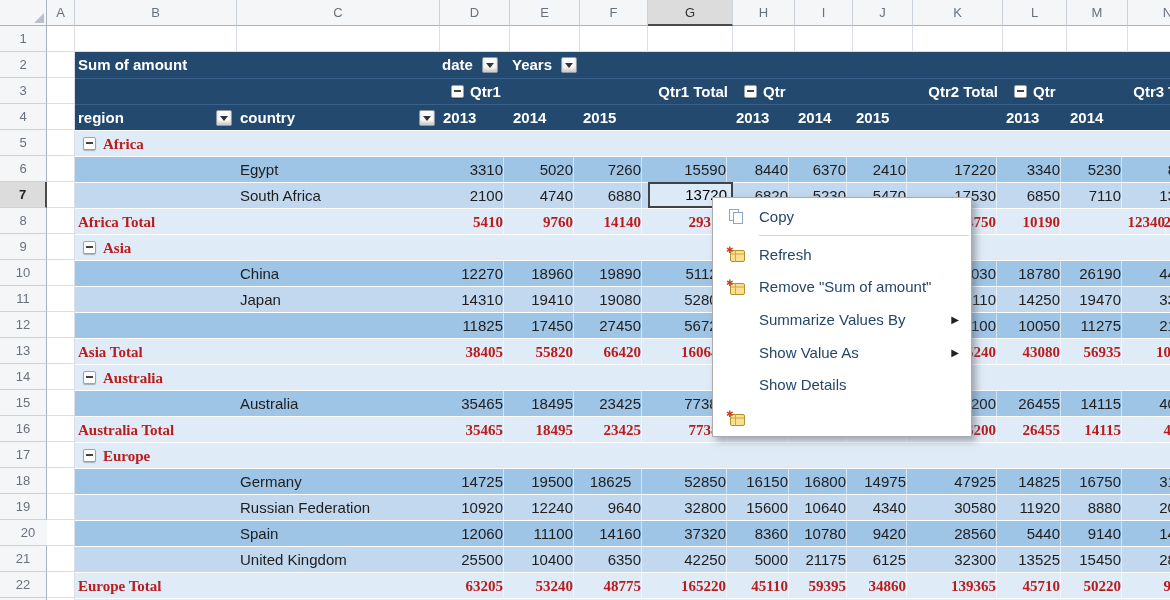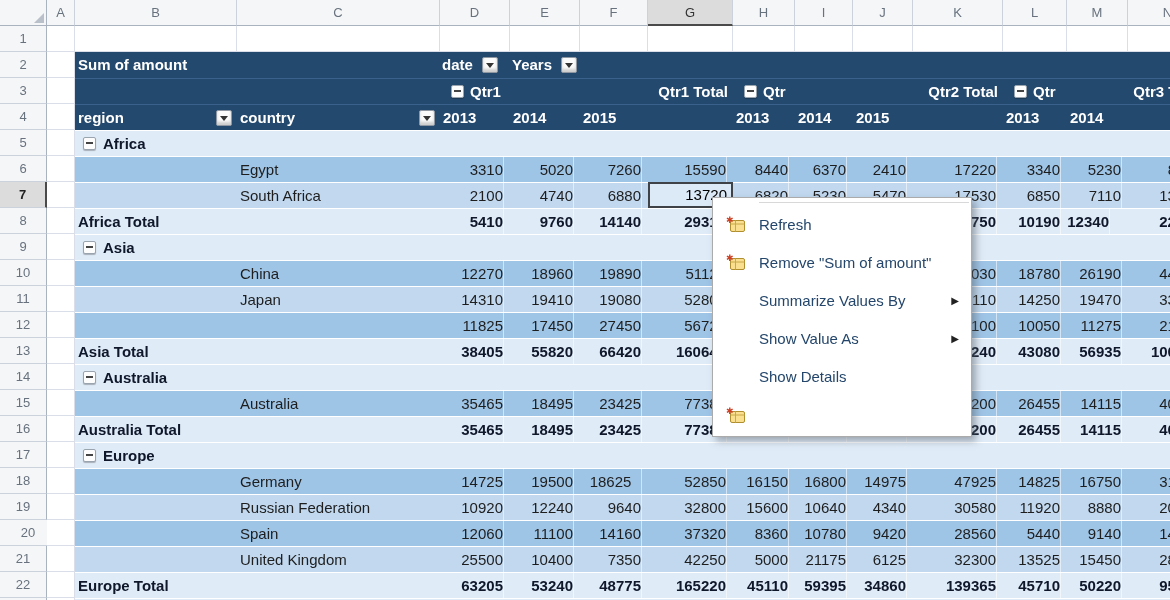--- a/index.html
+++ b/index.html
@@ -20,21 +20,21 @@
   
   .plain{background:#fff;border-right:1px solid #D9DEE8;border-bottom:1px solid #D9DEE8;}
   
   .banner{color:#fff;font-weight:bold;font-size:15px;}
   .bspan{position:absolute;line-height:26px;white-space:nowrap;}
   
   .band{font-size:15px;color:#1E1E1E;}
   .vcell{position:absolute;top:0;height:26px;line-height:26px;text-align:right;
          border-right:1px solid rgba(255,255,255,.55);white-space:nowrap;}
   .lbl{position:absolute;top:0;height:26px;line-height:26px;white-space:nowrap;}
-  .bold{font-weight:bold;color:#0f172a;}
+  .bold{font-weight:bold;color:#b91c1c;font-family:Liberation Serif, serif;}
   
   .minus{position:absolute;width:13px;height:13px;top:6px;background:#FDFDFD;
          border:1px solid #9AA4AE;border-radius:2px;box-shadow:0 1px 1px rgba(0,0,0,.25);}
   .minus::after{content:"";position:absolute;left:2px;right:2px;top:4px;height:2px;background:#444;}
   
   .ddbtn{position:absolute;width:16px;height:16px;top:5px;background:#FBFBFB;
          border:1px solid #8F98A2;border-radius:2px;box-shadow:inset 0 -3px 3px rgba(0,0,0,.18);}
   .ddbtn::after{content:"";position:absolute;left:3px;top:5px;width:0;height:0;
                 border:4px solid transparent;border-top:5px solid #333;}
   
@@ -196,21 +196,21 @@
       <div class="lbl bold abs" style="left: 3px;">Africa Total</div>
       <div class="vcell bold abs" style="left: 365px; width: 64px;">5410</div>
       <div class="vcell bold abs" style="left: 435px; width: 64px;">9760</div>
       <div class="vcell bold abs" style="left: 505px; width: 62px;">14140</div>
       <div class="vcell bold abs" style="left: 573px; width: 79px;">29310</div>
       <div class="vcell bold abs" style="left: 658px; width: 56px;">15260</div>
       <div class="vcell bold abs" style="left: 720px; width: 52px;">11600</div>
       <div class="vcell bold abs" style="left: 778px; width: 54px;">7880</div>
       <div class="vcell bold abs" style="left: 838px; width: 84px;">34750</div>
       <div class="vcell bold abs" style="left: 928px; width: 58px;">10190</div>
-      <div class="vcell bold abs" style="left: 980px; width: 55px;">12340</div>
+      <div class="vcell bold abs" style="left: 1036px; width: 55px;">12340</div>
       <div class="vcell bold abs" style="left: 1053px; width: 74px;">22530</div>
     </div>
     <div class="band abs" style="left: 75px; top: 234px; width: 1133px; height: 26px; background: rgb(223, 235, 247); border-top: 1px solid rgb(255, 255, 255);">
       <div class="minus abs" style="left: 8px;"></div>
       <div class="lbl bold abs" style="left: 28px;">Asia</div>
     </div>
     <div class="band abs" style="left: 75px; top: 260px; width: 1133px; height: 26px; background: rgb(158, 196, 230); border-top: 1px solid rgb(255, 255, 255);">
       <div class="lbl abs" style="left: 165px;">China</div>
       <div class="vcell abs" style="left: 365px; width: 64px;">12270</div>
       <div class="vcell abs" style="left: 435px; width: 64px;">18960</div>
@@ -340,21 +340,21 @@
       <div class="vcell abs" style="left: 778px; width: 54px;">9420</div>
       <div class="vcell abs" style="left: 838px; width: 84px;">28560</div>
       <div class="vcell abs" style="left: 928px; width: 58px;">5440</div>
       <div class="vcell abs" style="left: 992px; width: 55px;">9140</div>
       <div class="vcell abs" style="left: 1053px; width: 74px;">14580</div>
     </div>
     <div class="band abs" style="left: 75px; top: 546px; width: 1133px; height: 26px; background: rgb(193, 216, 239); border-top: 1px solid rgb(255, 255, 255);">
       <div class="lbl abs" style="left: 165px; text-align: center;">United Kingdom</div>
       <div class="vcell abs" style="left: 365px; width: 64px;">25500</div>
       <div class="vcell abs" style="left: 435px; width: 64px;">10400</div>
-      <div class="vcell abs" style="left: 505px; width: 62px;">7350</div>
+      <div class="vcell abs" style="left: 505px; width: 62px;">6350</div>
       <div class="vcell abs" style="left: 573px; width: 79px;">42250</div>
       <div class="vcell abs" style="left: 658px; width: 56px;">5000</div>
       <div class="vcell abs" style="left: 720px; width: 52px;">21175</div>
       <div class="vcell abs" style="left: 778px; width: 54px;">6125</div>
       <div class="vcell abs" style="left: 838px; width: 84px;">32300</div>
       <div class="vcell abs" style="left: 928px; width: 58px;">13525</div>
       <div class="vcell abs" style="left: 992px; width: 55px;">15450</div>
       <div class="vcell abs" style="left: 1053px; width: 74px;">28975</div>
     </div>
     <div class="band abs" style="left: 75px; top: 572px; width: 1133px; height: 26px; background: rgb(223, 235, 247); border-top: 1px solid rgb(255, 255, 255);">
@@ -367,20 +367,29 @@
       <div class="vcell bold abs" style="left: 720px; width: 52px;">59395</div>
       <div class="vcell bold abs" style="left: 778px; width: 54px;">34860</div>
       <div class="vcell bold abs" style="left: 838px; width: 84px;">139365</div>
       <div class="vcell bold abs" style="left: 928px; width: 58px;">45710</div>
       <div class="vcell bold abs" style="left: 992px; width: 55px;">50220</div>
       <div class="vcell bold abs" style="left: 1053px; width: 74px;">95930</div>
     </div>
     <div class="band abs" style="left: 75px; top: 598px; width: 1133px; height: 26px; background: rgb(223, 235, 247); border-top: 1px solid rgb(255, 255, 255);"></div>
     <div class="selcell abs" style="left: 648px; top: 182px; width: 85px; height: 26px; background: rgb(220, 233, 246); border-color: rgb(63, 67, 71); padding-right: 4px;">13720</div>
     <div class="abs" id="menu" style="left: 712px; top: 197px; width: 260px; height: 240px;">
+      <div class="mi">
+        <div class="gut">
+          <svg width="17" height="17" viewBox="0 0 17 17">
+            <rect x="1.5" y="1.5" width="9" height="11" fill="#FDFDFD" stroke="#8AA6C9"></rect>
+            <rect x="5.5" y="4.5" width="9" height="11" fill="#FDFDFD" stroke="#8AA6C9"></rect>
+          </svg>
+        </div>
+        <div class="mlabel">Copy</div>
+      </div>
       <div class="msep"></div>
       <div class="mi">
         <div class="gut">
           <svg width="20" height="18" viewBox="0 0 20 18">
             <rect x="4.5" y="5.5" width="14" height="11" rx="1.5" fill="#F9DF8F" stroke="#B08F2F"></rect>
             <line x1="4.5" y1="9" x2="18.5" y2="9" stroke="#C8A94B"></line>
             <line x1="9.5" y1="5.5" x2="9.5" y2="16.5" stroke="#C8A94B"></line>
             <text x="0" y="8" font-size="9" fill="#CC4125">✱</text>
           </svg>
         </div>

